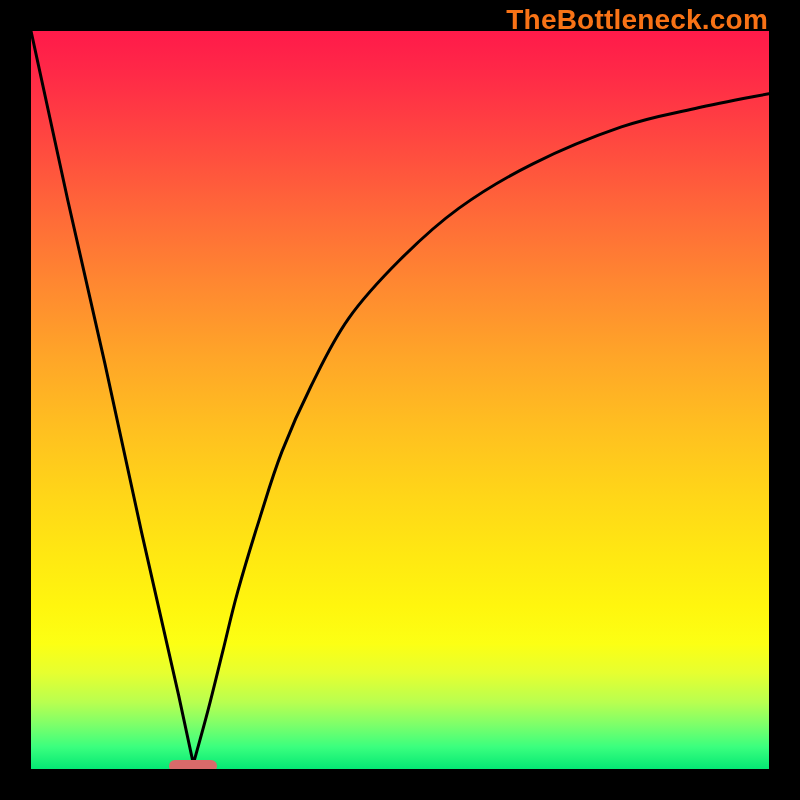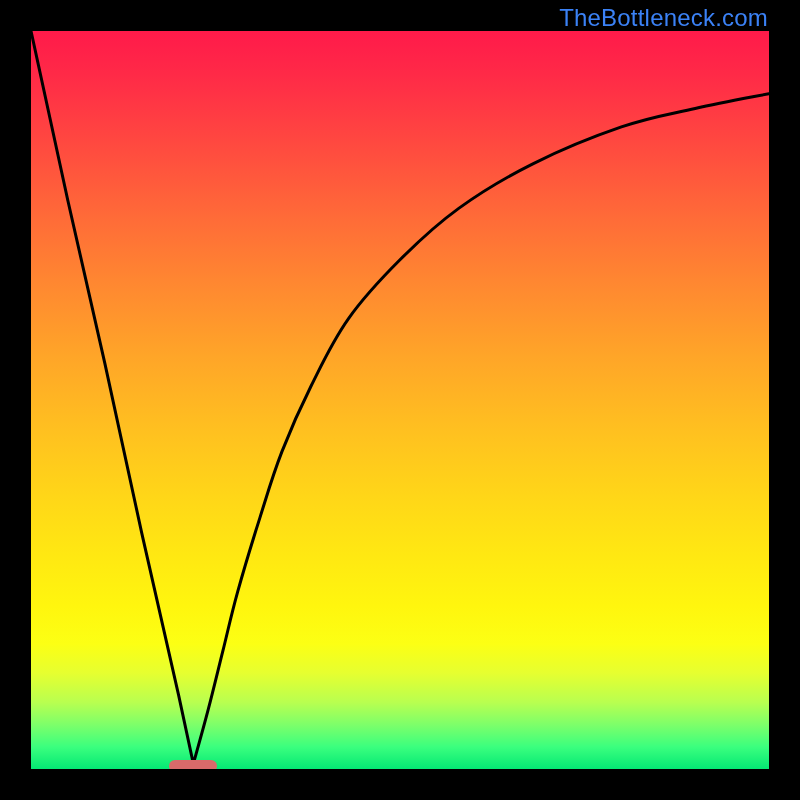--- a/index.html
+++ b/index.html
@@ -50,23 +50,23 @@
       #b8ff50 91%,
       #7dff6a 94%,
       #3bff7e 97%,
       #04e874 100%
     );
   }
   .attribution {
     position: absolute;
     top: 4px;
     right: 32px;
-    color: #3b82f6;
-    font-size: 24px;
-    font-weight: 400;
+    color: #f97316;
+    font-size: 28px;
+    font-weight: 700;
     letter-spacing: 0.2px;
   }
   svg.curve {
     position: absolute;
     left: 0;
     top: 0;
     width: 100%;
     height: 100%;
   }
   .marker {

